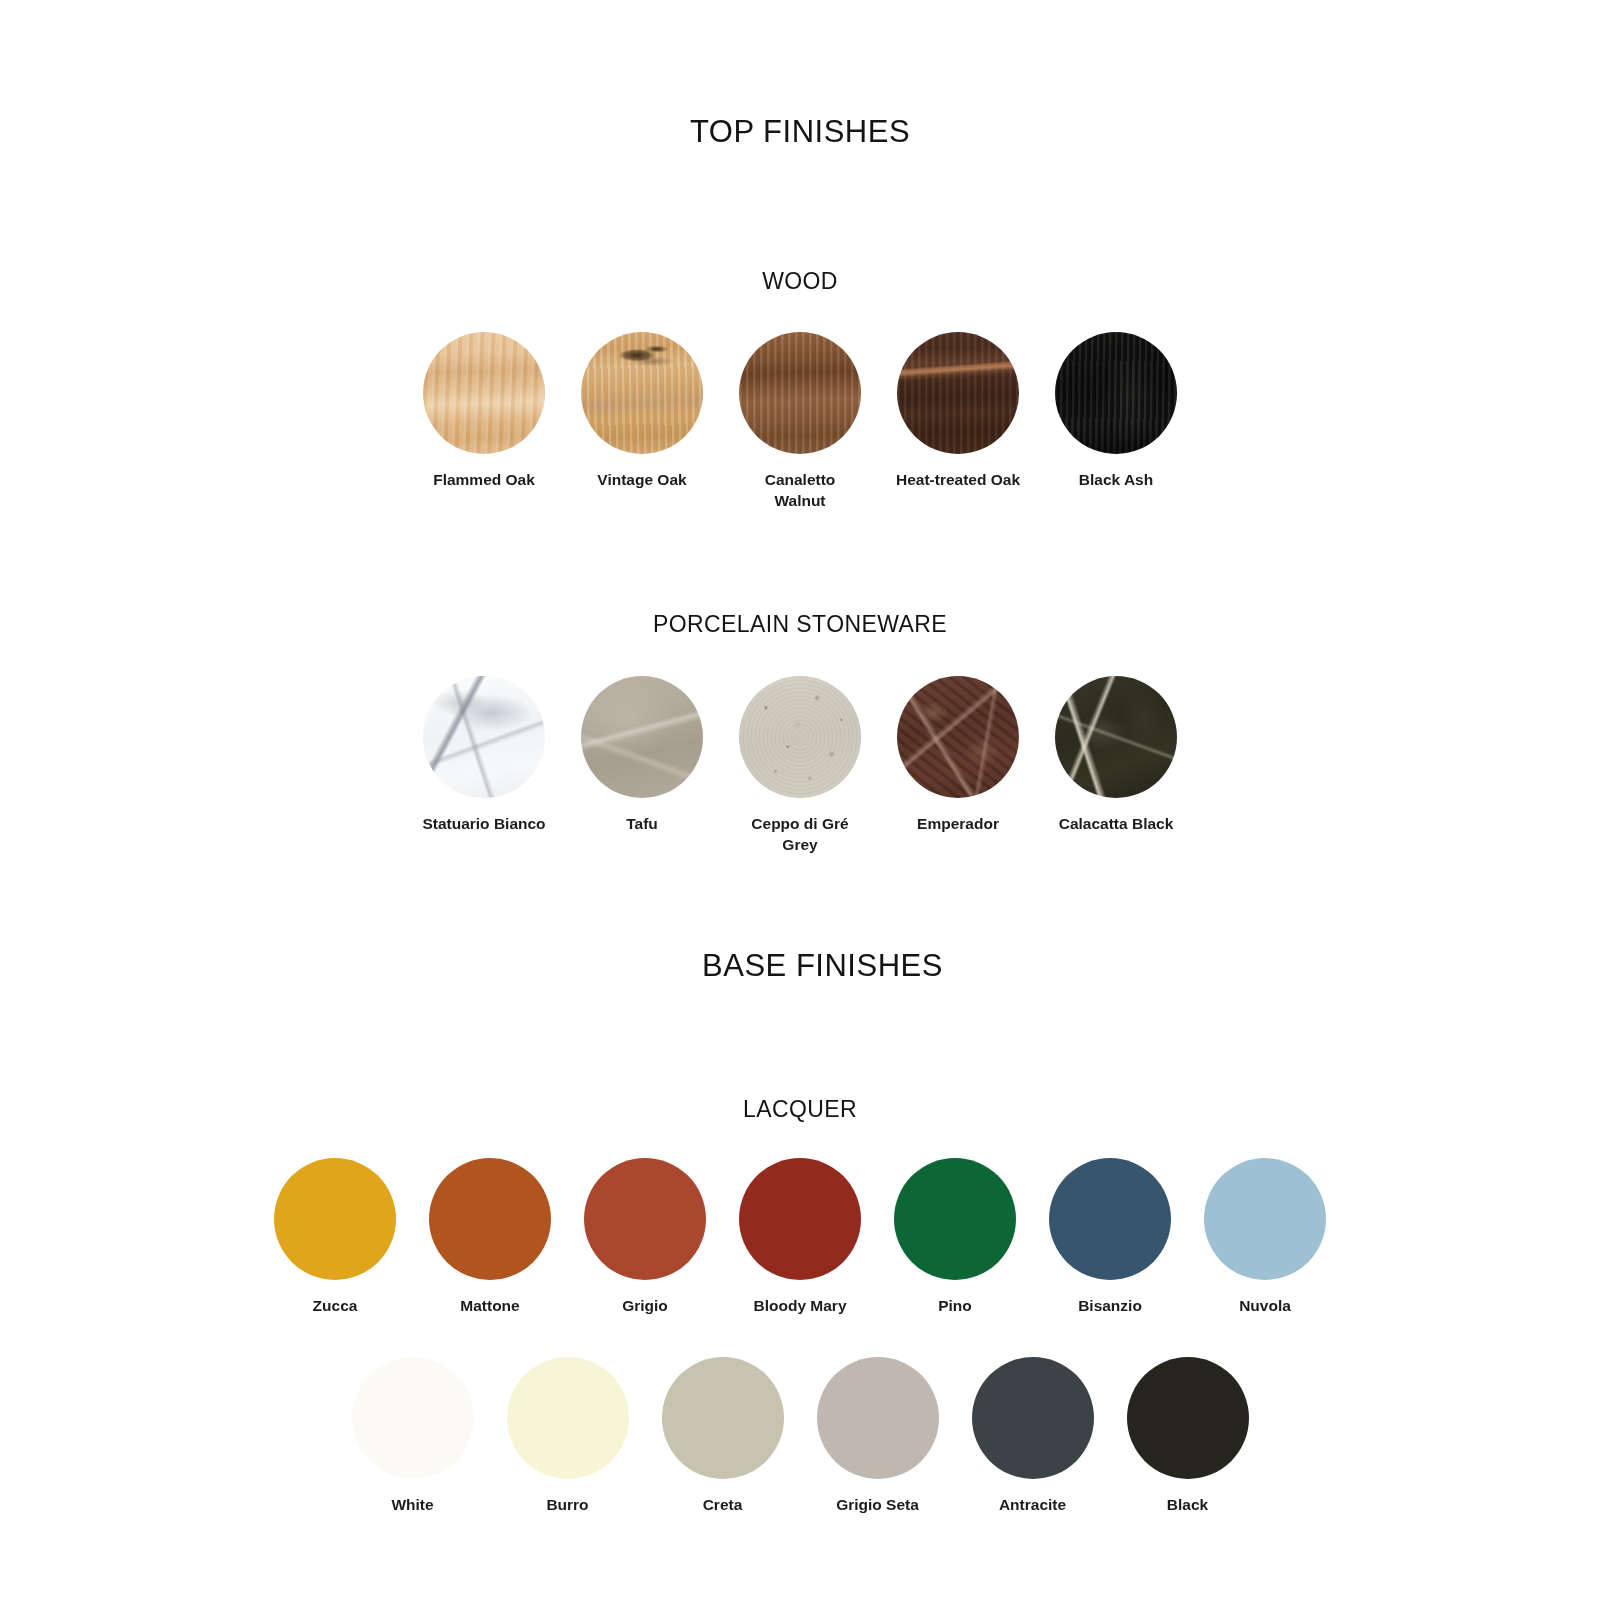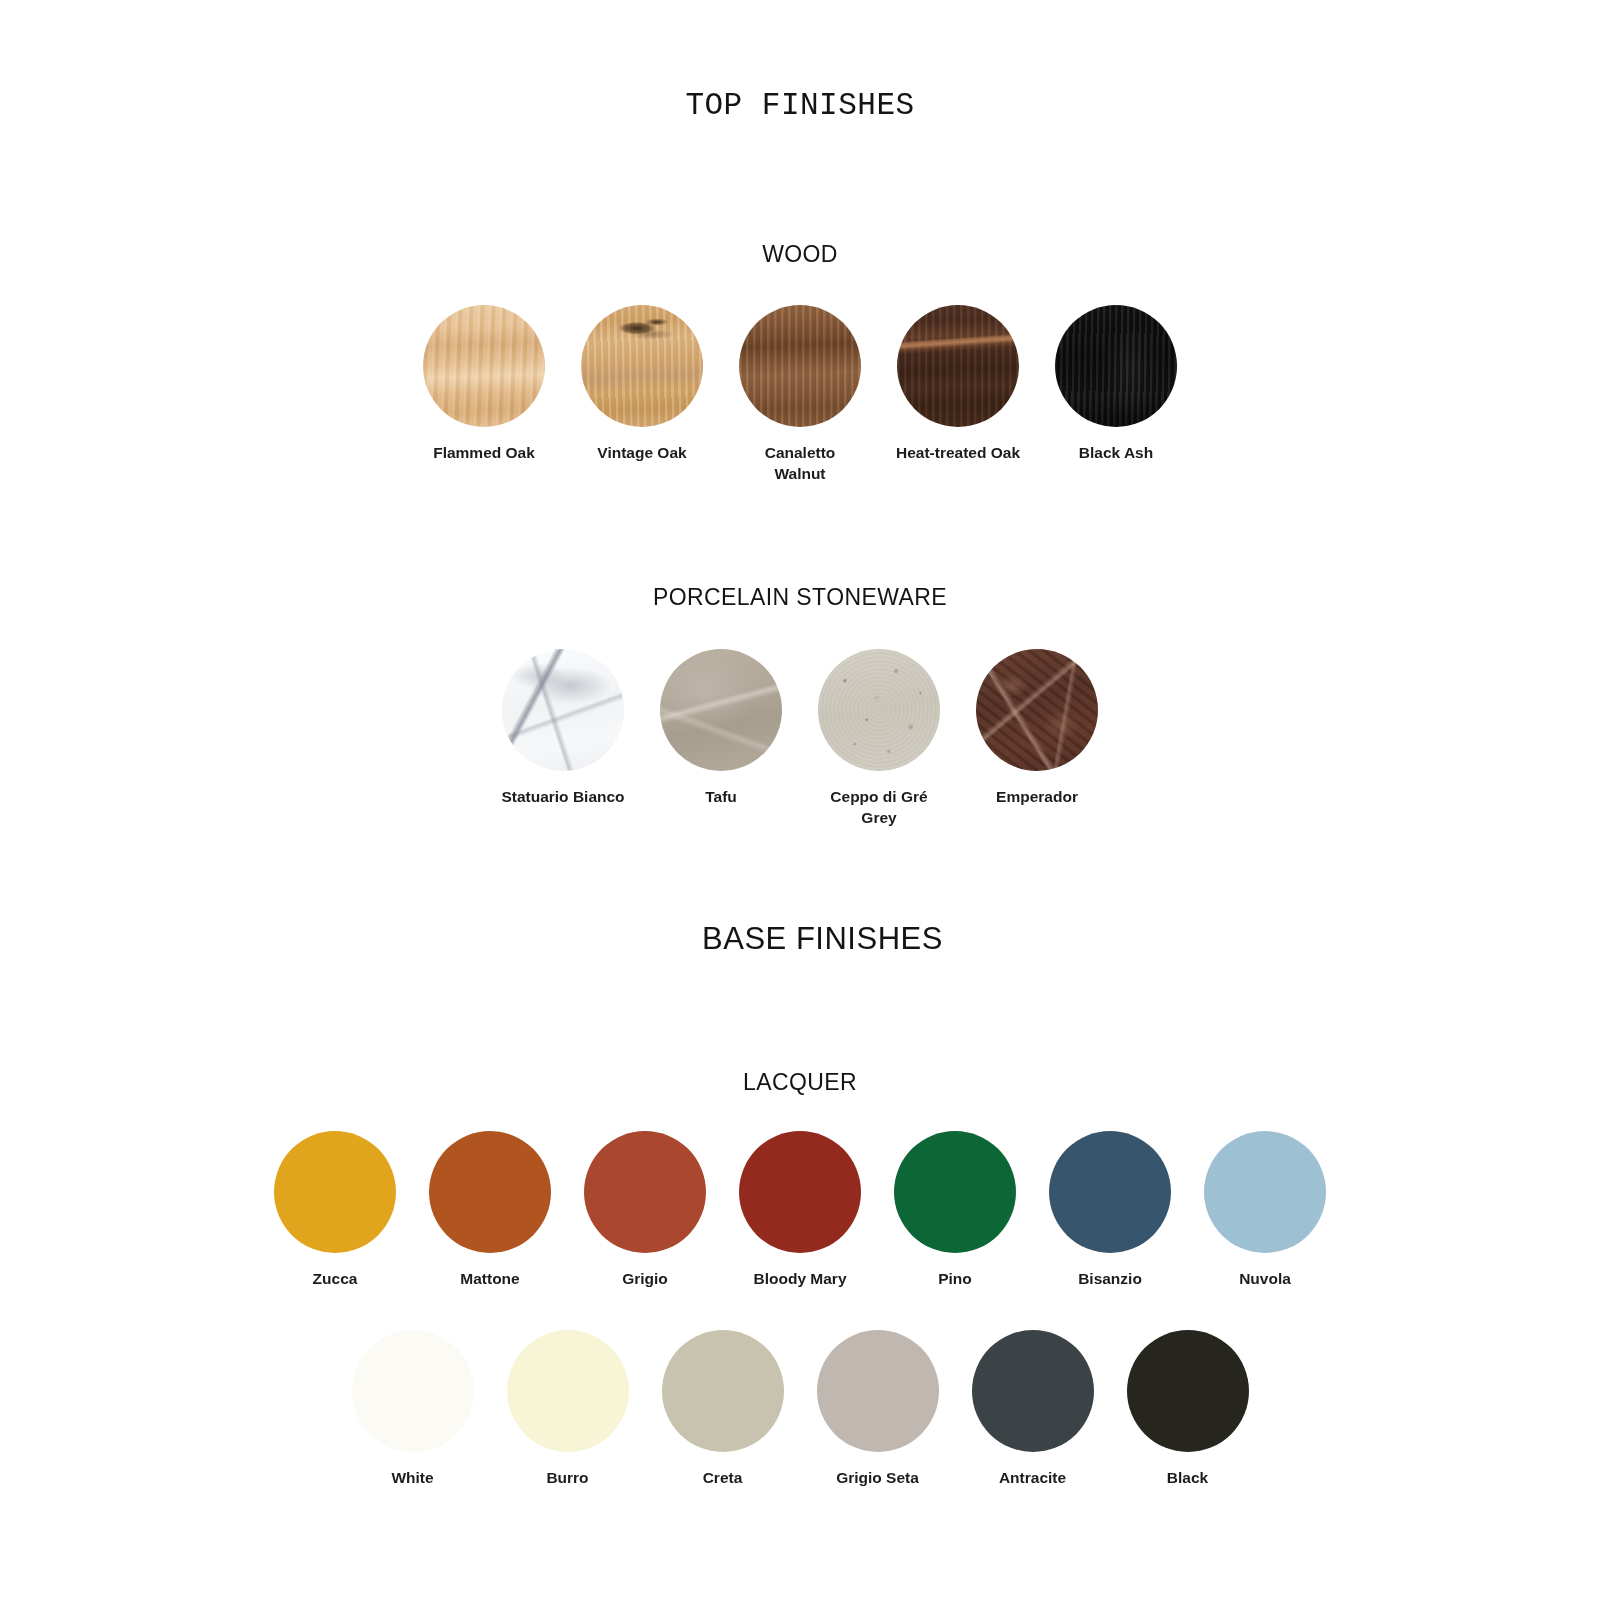--- a/index.html
+++ b/index.html
@@ -67,21 +67,21 @@
     max-width: 130px;
   }
 
   
   .top-section .swatch { width: 158px; }
   .top-section .swatch-disc { width: 122px; height: 122px; }
   .lacquer-row .swatch { width: 155px; }
   .lacquer-row .swatch-disc { width: 122px; height: 122px; }
 
   
-  .block-top-title   { padding-top: 88px; font-family: Liberation Mono, monospace; }
+  .block-top-title   { padding-top: 114px; }
   .block-wood-title  { padding-top: 87px; }
   .block-wood-row    { padding-top: 37px; }
   .block-porc-title  { padding-top: 68px; }
   .block-porc-row    { padding-top: 38px; }
   .block-base-title  { padding-top: 92px; margin-left: 45px; }
   .block-lacq-title  { padding-top: 81px; }
   .block-lacq-row1   { padding-top: 35px; }
   .block-lacq-row2   { padding-top: 40px; }
 
   
@@ -262,20 +262,24 @@
         <div class="swatch">
           <div class="swatch-disc tex-ceppo-gre-grey"></div>
           <div class="swatch-label" style="max-width:104px;">Ceppo di Gré Grey</div>
         </div>
 
         <div class="swatch">
           <div class="swatch-disc tex-emperador"></div>
           <div class="swatch-label">Emperador</div>
         </div>
 
+        <div class="swatch">
+          <div class="swatch-disc tex-calacatta-black"></div>
+          <div class="swatch-label">Calacatta Black</div>
+        </div>
 
       </div>
     </div>
   </div>
 
   <div class="block-base-title">
     <div class="main-title">BASE FINISHES</div>
   </div>
 
   <div>

